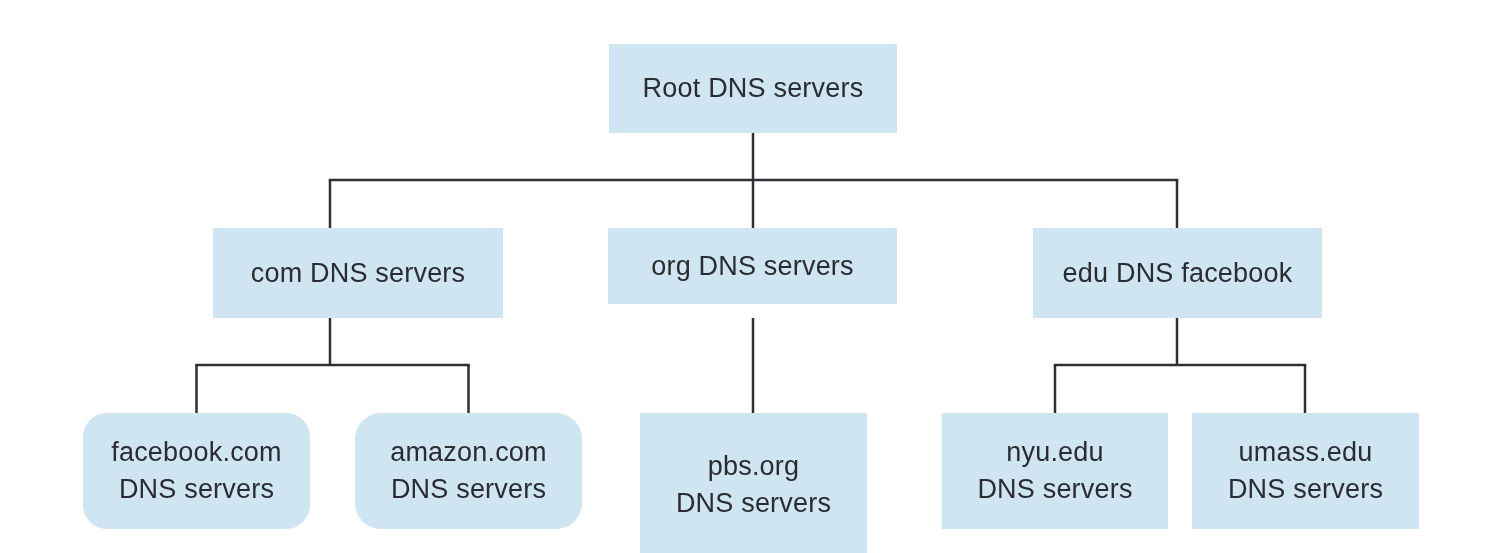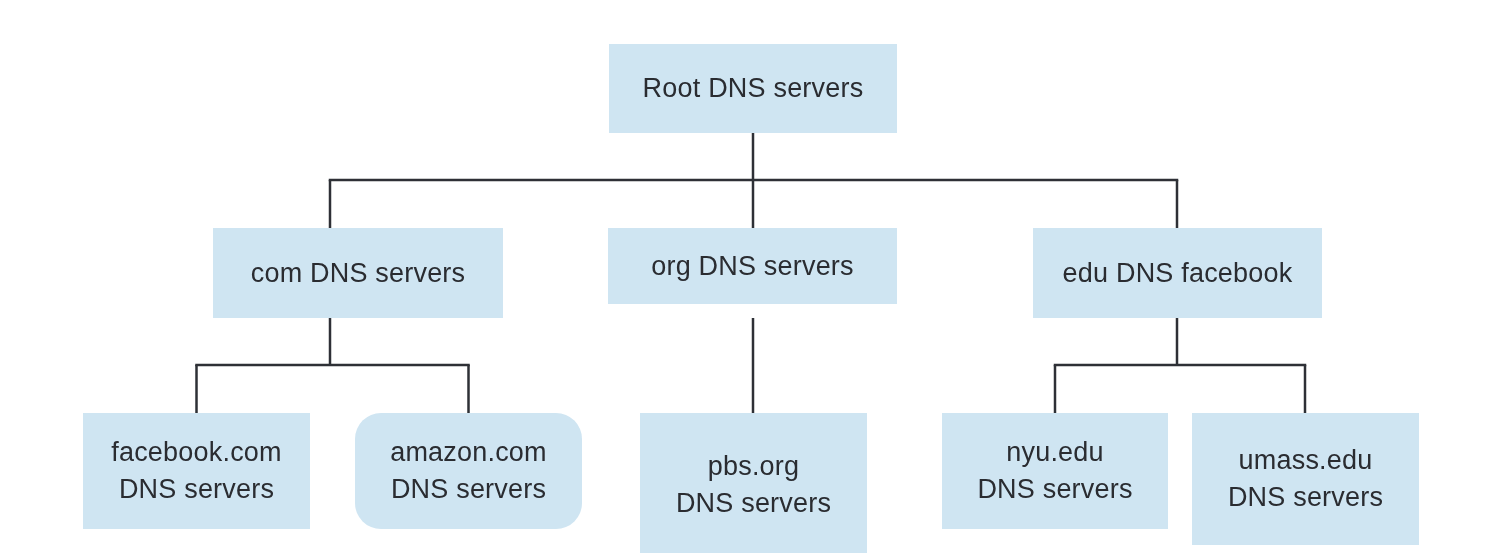--- a/index.html
+++ b/index.html
@@ -39,25 +39,25 @@
     text-align: center;
     font-size: 27px;
     line-height: 37px;
     letter-spacing: 0.2px;
   }
   
   .node-root     { left: 609px;  top: 44px;  width: 288px; height: 89px;  }
   .node-com      { left: 185px;  top: 228px; width: 290px; height: 90px; margin-left: 28px;  }
   .node-org      { left: 608px;  top: 228px; width: 289px; height: 76px;  }
   .node-edu      { left: 1033px; top: 228px; width: 289px; height: 90px;  }
-  .node-facebook { left: 83px;   top: 413px; width: 227px; height: 116px; }
+  .node-facebook { left: 83px;   top: 413px; width: 227px; height: 116px; border-radius: 24px; }
   .node-amazon   { left: 355px;  top: 413px; width: 227px; height: 116px; border-radius: 26px; }
   .node-pbs      { left: 640px;  top: 413px; width: 227px; height: 144px; }
   .node-nyu      { left: 942px;  top: 413px; width: 226px; height: 116px; }
-  .node-umass    { left: 1192px; top: 413px; width: 227px; height: 132px; }
+  .node-umass    { left: 1192px; top: 413px; width: 227px; height: 116px; }
   .node span { display: block; }
 </style>
 </head>
 <body>
 
 <div class="canvas">
 
   <svg class="connectors" viewBox="0 0 1488 553" xmlns="http://www.w3.org/2000/svg">
 
     <line x1="753" y1="133" x2="753" y2="228" stroke="#2e3036" stroke-width="2.5"></line>

